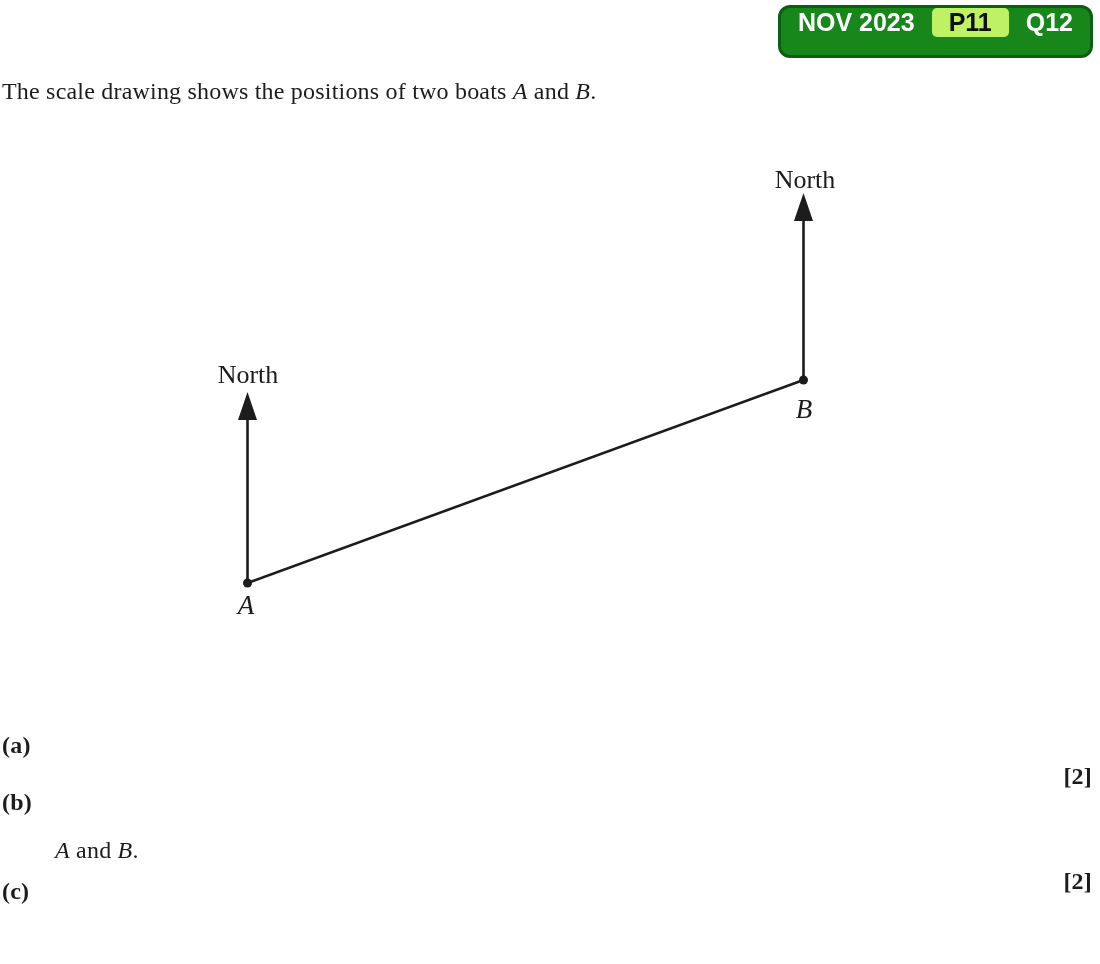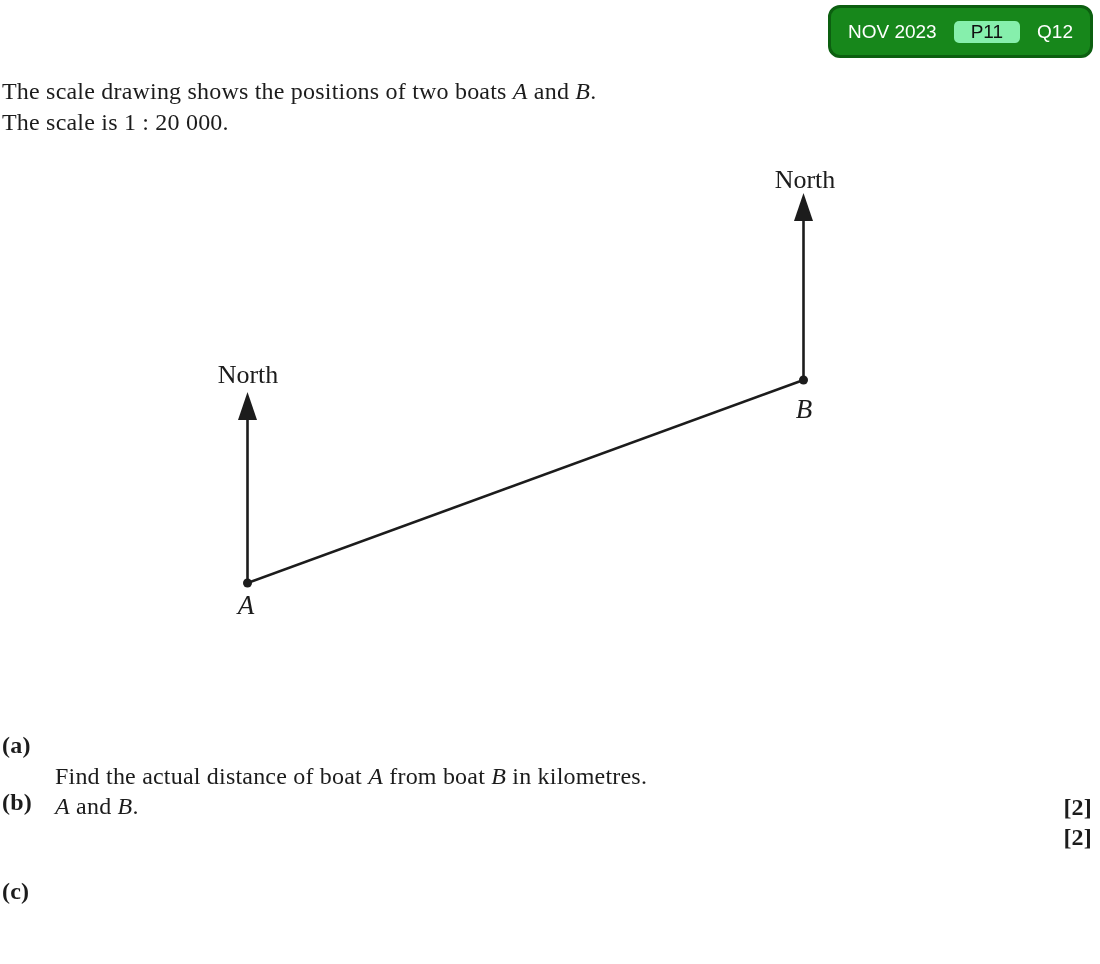--- a/index.html
+++ b/index.html
@@ -15,31 +15,31 @@
     font-family:"Liberation Serif", serif;
     color:var(--ink);
     position:relative;
     overflow:hidden;
   }
   .page{position:relative;width:1100px;height:964px;background:var(--page-bg);}
 
   
   .badge{
     position:absolute;top:5px;right:7px;
-    display:flex;align-items:center;
+    display:flex;align-items:flex-start;
     background:var(--badge-green);
     border:3px solid var(--badge-border);
     border-radius:12px;
     overflow:hidden;
     height:47px;
     font-family:"Liberation Sans", sans-serif;
-    font-weight:normal;font-size:19px;
+    font-weight:bold;font-size:25px;
   }
   .badge-seg{display:flex;align-items:center;padding:0 17px;color:#fff;white-space:pre;}
-  .badge-paper{background:#86efac;color:#101010;border-radius:5px;}
+  .badge-paper{background:#bef264;color:#101010;border-radius:5px;}
 
   
   .row{
     position:absolute;left:0;width:1100px;height:31px;
     font-size:24px;line-height:31px;white-space:pre;
     letter-spacing:0.2px;
   }
   .qlabel{position:absolute;left:2px;font-weight:bold;}
   .qtext{position:absolute;left:55px;}
   .mark{position:absolute;right:8px;font-weight:bold;}
@@ -67,21 +67,20 @@
 
 <div class="page">
 
   <div class="badge">
     <span class="badge-seg">NOV 2023</span>
     <span class="badge-seg badge-paper">P11</span>
     <span class="badge-seg">Q12</span>
   </div>
 
   <div class="row" style="top:76px"><span class="qtext" style="left:2px"><span>The scale drawing shows the positions of two boats </span><span class="it">A</span><span> and </span><span class="it">B</span><span>.</span></span></div>
-  <div class="row" style="top:107px"><span class="qtext" style="left:2px">The scale is 1 : 20 000.</span></div>
 
   <svg class="diagram" viewBox="0 0 1100 964">
 
     <line x1="247.5" y1="583" x2="247.5" y2="412"></line>
     <polygon points="247.5,392 238,420 257,420"></polygon>
     <text x="248" y="383" text-anchor="middle">North</text>
 
     <line x1="803.5" y1="380" x2="803.5" y2="214"></line>
     <polygon points="803.5,193 794,221 813,221"></polygon>
     <text x="805" y="188" text-anchor="middle">North</text>
@@ -91,28 +90,27 @@
     <circle cx="247.5" cy="583" r="4.5"></circle>
     <circle cx="803.5" cy="380" r="4.5"></circle>
 
     <text class="pt-label" x="246" y="614" text-anchor="middle">A</text>
     <text class="pt-label" x="804" y="418" text-anchor="middle">B</text>
   </svg>
 
 
   <div class="row" style="top:699px">
     <span class="qlabel">(a)</span>
-    <span class="qtext"><span>Find the actual distance of boat </span><span class="it">A</span><span> from boat </span><span class="it">B</span><span> in kilometres.</span></span>
     <span class="mark">[2]</span>
   </div>
 
   <div class="row" style="top:756px">
     <span class="qlabel">(b)</span>
   </div>
-  <div class="row" style="top:760px">
+  <div class="row" style="top:804px">
     <span class="qtext"><span class="it">A</span><span> and </span><span class="it">B</span><span>.</span></span>
     <span class="mark">[2]</span>
   </div>
 
   <div class="row" style="top:845px">
     <span class="qlabel">(c)</span>
   </div>
   <div class="row" style="top:934px">
     
     

